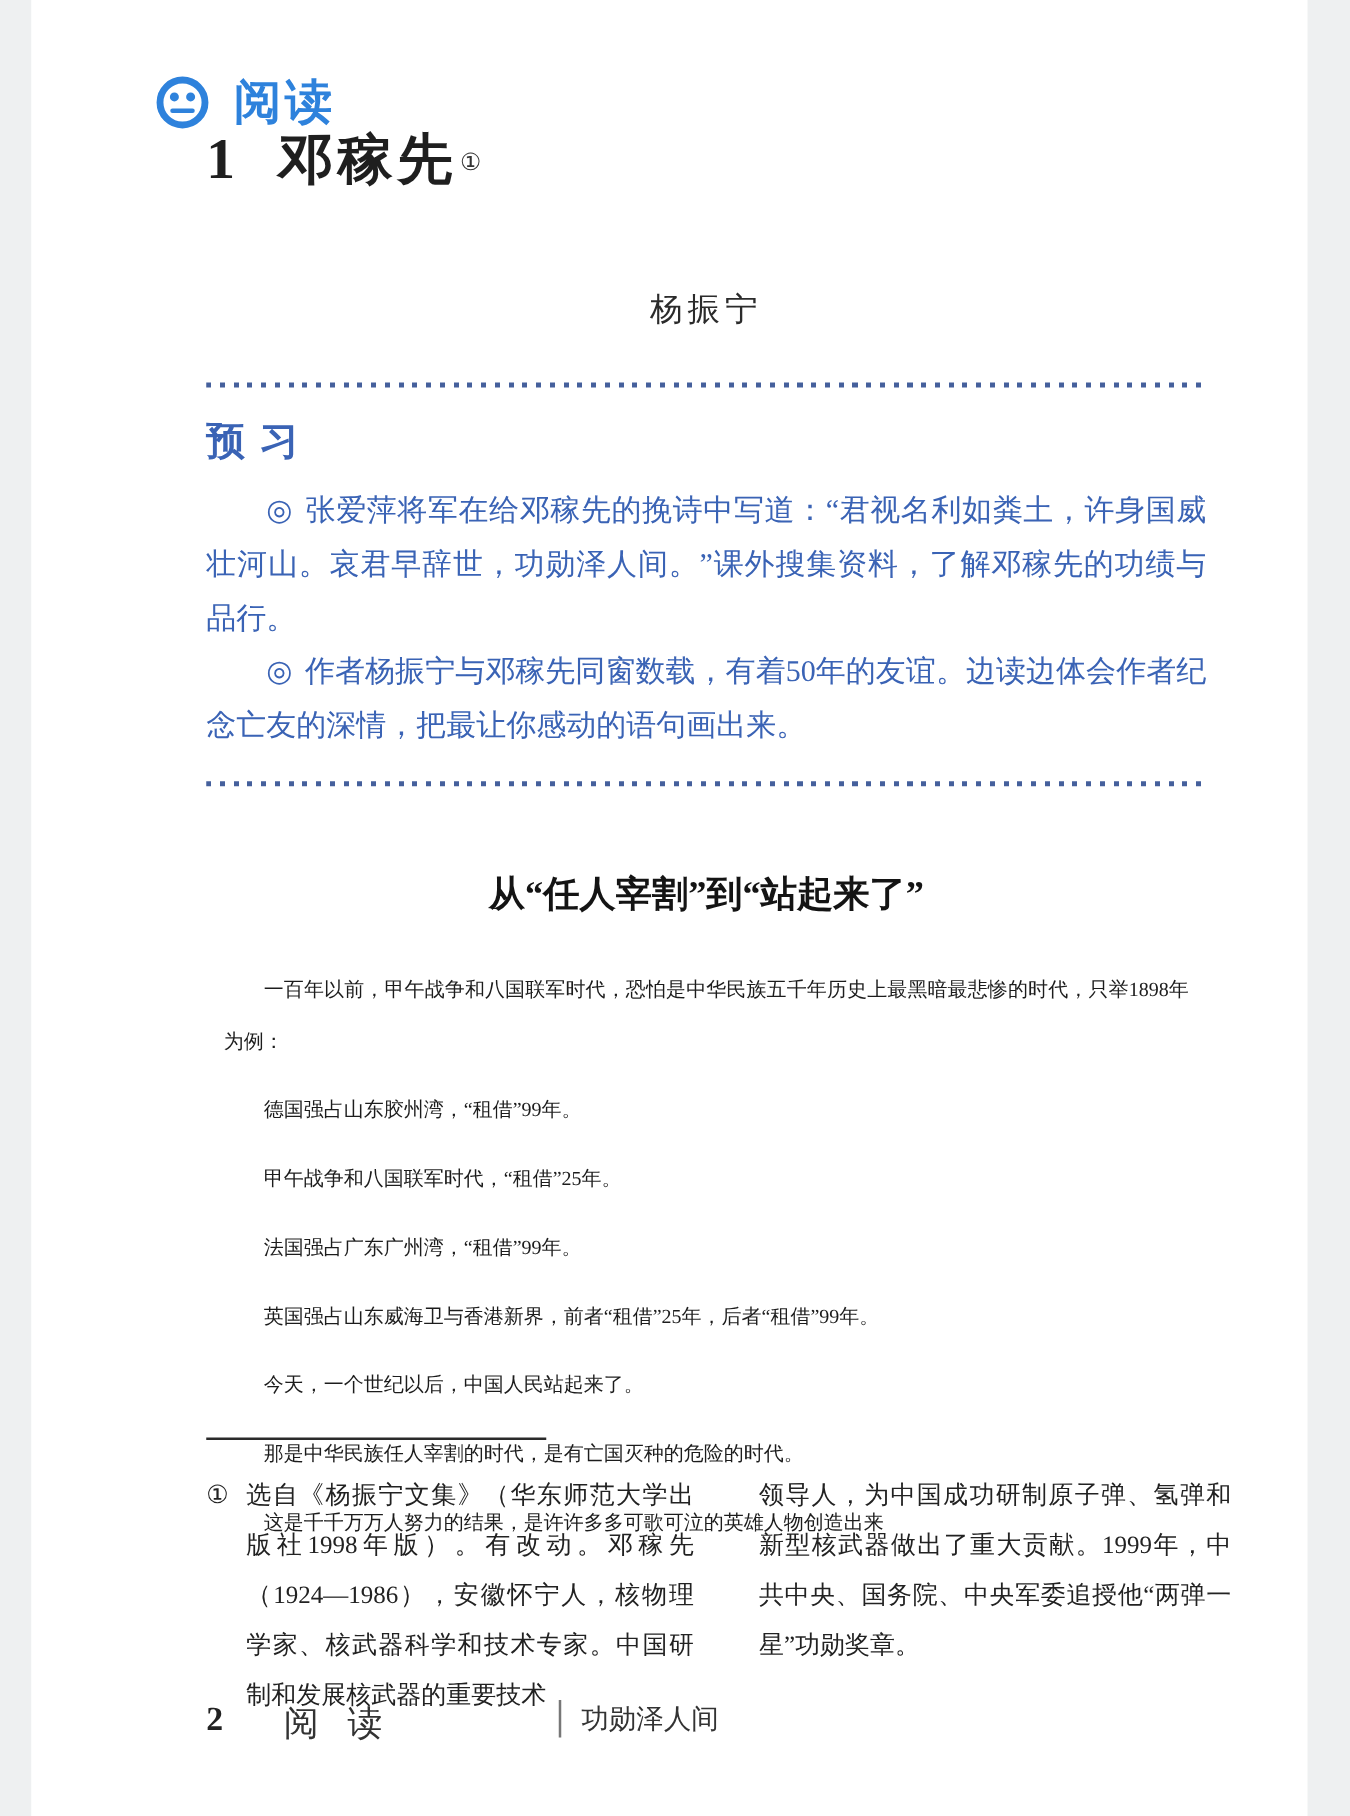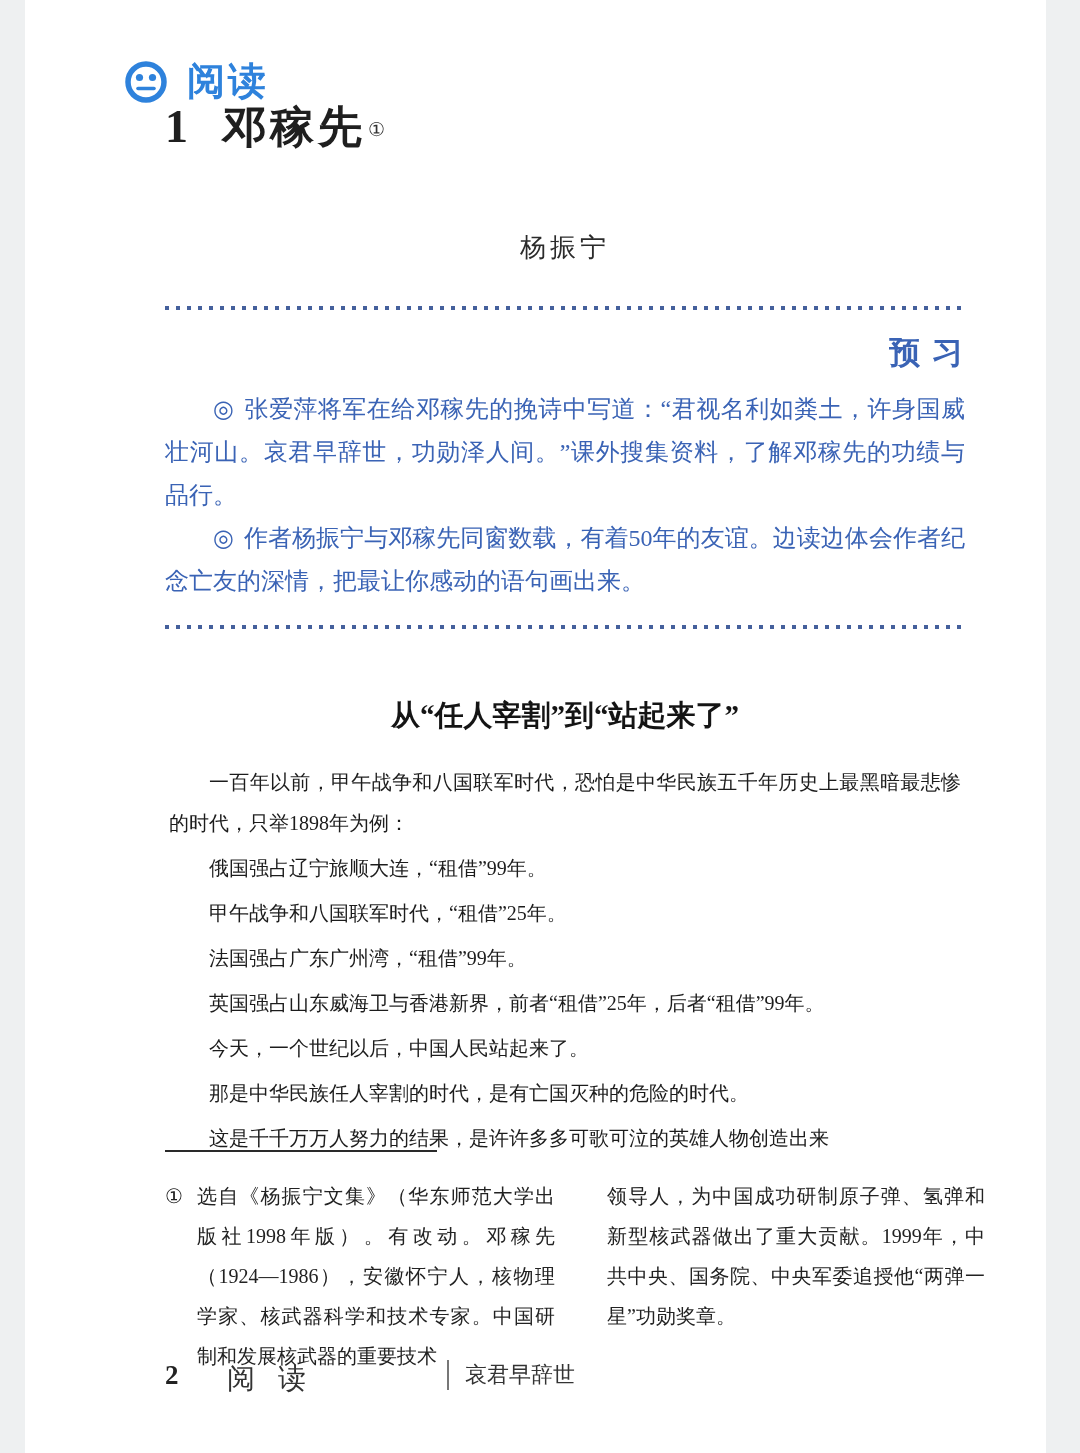--- a/index.html
+++ b/index.html
@@ -42,41 +42,41 @@
   }
 
   
   .preview{position:absolute;top:306px;left:140px;width:800px;}
   .dotline{
     height:4px;width:100%;
     background-image:repeating-linear-gradient(to right,#45609c 0 4px,transparent 4px 11px);
   }
   .pv-head{
     margin-top:22px;
-    font-size:31px;color:#3a63b5;font-weight:bold;letter-spacing:2px;text-align:right;
+    font-size:31px;color:#3a63b5;font-weight:bold;letter-spacing:2px;
   }
   .pv-body{margin-top:14px;}
   .pv-item{
     margin:0;
     font-size:24px;color:#3a63b5;
     line-height:43px;text-indent:2em;text-align:justify;
   }
   .pv-bullet{margin-right:10px;}
   .preview .dotline.bottom{margin-top:22px;}
 
   
   .section-head{
     position:absolute;top:696px;left:140px;width:800px;
     text-align:center;font-size:29px;font-weight:bold;color:#141414;
   }
 
   
   .body-text{position:absolute;top:758px;left:140px;width:800px;}
   .body-text p{
-    margin:4px;font-size:20px;line-height:41px;
+    margin:14px;font-size:16px;line-height:41px;
     text-indent:2em;text-align:justify;color:#1c1c1c;
   }
 
   
   .footnote{position:absolute;top:1150px;left:140px;width:820px;}
   .fn-rule{width:272px;height:2px;background:#2a2a2a;}
   .fn-cols{display:flex;margin-top:24px;gap:52px;}
   .fn-col{font-size:20px;line-height:40px;color:#222;text-align:justify;}
   .fn-left{width:394px;position:relative;padding-left:32px;box-sizing:border-box;}
   .fn-marker{position:absolute;left:0;top:0;}
@@ -120,21 +120,21 @@
         <p class="pv-item"><span class="pv-bullet">◎</span><span>张爱萍将军在给邓稼先的挽诗中写道：“君视名利如粪土，许身国威壮河山。哀君早辞世，功勋泽人间。”课外搜集资料，了解邓稼先的功绩与品行。</span></p>
         <p class="pv-item"><span class="pv-bullet">◎</span><span>作者杨振宁与邓稼先同窗数载，有着50年的友谊。边读边体会作者纪念亡友的深情，把最让你感动的语句画出来。</span></p>
       </div>
       <div class="dotline bottom"></div>
     </div>
 
     <div class="section-head">从“任人宰割”到“站起来了”</div>
 
     <div class="body-text">
       <p>一百年以前，甲午战争和八国联军时代，恐怕是中华民族五千年历史上最黑暗最悲惨的时代，只举1898年为例：</p>
-      <p>俄国强占辽宁旅顺大连，“租借”99年。</p>
+      <p>德国强占山东胶州湾，“租借”99年。</p>
       <p>甲午战争和八国联军时代，“租借”25年。</p>
       <p>法国强占广东广州湾，“租借”99年。</p>
       <p>英国强占山东威海卫与香港新界，前者“租借”25年，后者“租借”99年。</p>
       <p>今天，一个世纪以后，中国人民站起来了。</p>
       <p>那是中华民族任人宰割的时代，是有亡国灭种的危险的时代。</p>
       <p>这是千千万万人努力的结果，是许许多多可歌可泣的英雄人物创造出来</p>
     </div>
 
     <div class="footnote">
       <div class="fn-rule"></div>
@@ -144,17 +144,17 @@
         </div>
         <div class="fn-col fn-right">
           <span>领导人，为中国成功研制原子弹、氢弹和新型核武器做出了重大贡献。1999年，中共中央、国务院、中央军委追授他“两弹一星”功勋奖章。</span>
         </div>
       </div>
     </div>
 
     <div class="footer">
       <span class="pg-num">2</span>
       <span class="book-label">阅 读</span>
-      <span class="unit-wrap">哀君早辞世</span>
+      <span class="unit-wrap">功勋泽人间</span>
     </div>
 
   </div>
 </div>
 
 </body></html>

